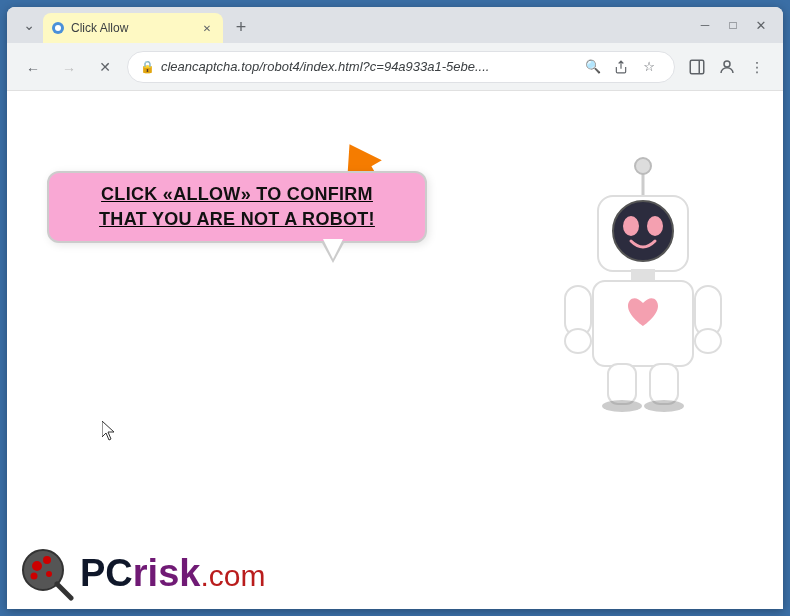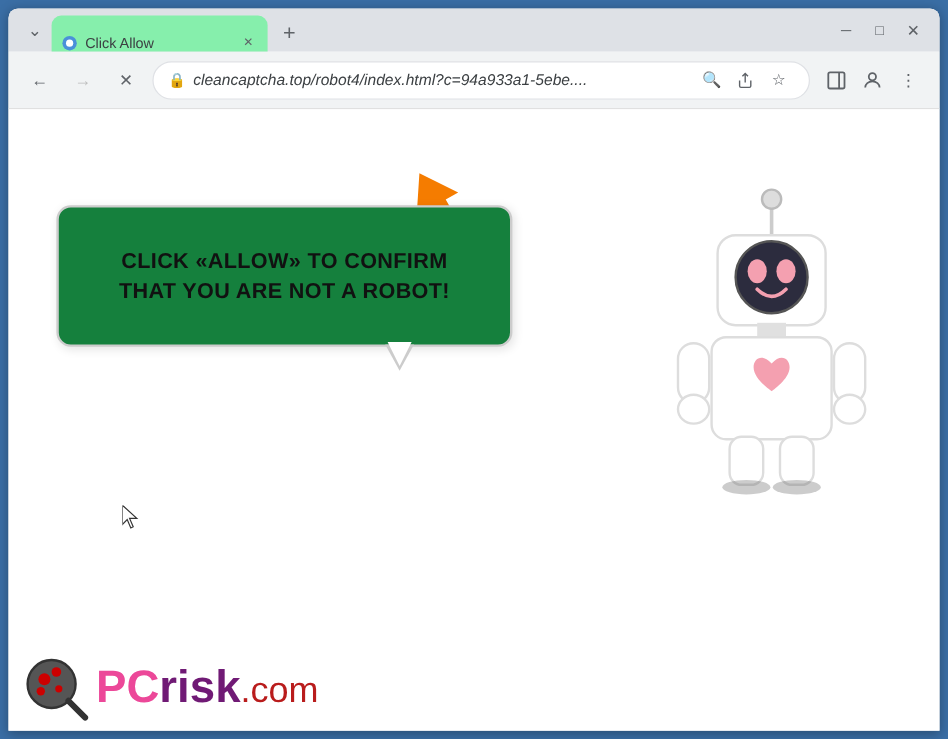--- a/index.html
+++ b/index.html
@@ -28,27 +28,27 @@
     .tab-bar {
       background: #dee1e6;
       height: 36px;
       display: flex;
       align-items: flex-end;
       padding: 0 8px;
       gap: 0;
     }
 
     .tab {
-      background: #86efac;
+      background: #fef9c3;
       border-radius: 8px 8px 0 0;
       height: 30px;
       min-width: 180px;
       max-width: 220px;
       display: flex;
-      align-items: flex-end;
+      align-items: center;
       padding: 0 8px;
       gap: 6px;
       position: relative;
     }
 
     .tab-favicon {
       width: 14px;
       height: 14px;
       flex-shrink: 0;
     }
@@ -207,27 +207,28 @@
       position: absolute;
       top: 80px;
       left: 0;
       right: 0;
       display: flex;
       align-items: flex-start;
       padding: 0 40px;
     }
 
     .speech-bubble {
-      background: #15803d;
+      background: #f9a8d4;
       border: 2px solid #ccc;
       border-radius: 12px;
-      padding: 32px 30px;
+      padding: 9px 30px;
       max-width: 380px;
       position: relative;
       box-shadow: 2px 2px 8px rgba(0,0,0,0.1);
+      text-decoration: underline;
     }
 
     .speech-bubble::after {
       content: '';
       position: absolute;
       bottom: -22px;
       right: 80px;
       width: 0;
       height: 0;
       border-left: 12px solid transparent;
@@ -422,20 +423,20 @@
         <circle cx="24" cy="24" r="20" fill="#555" stroke="#333" stroke-width="2"></circle>
         <line x1="38" y1="38" x2="52" y2="52" stroke="#333" stroke-width="5" stroke-linecap="round"></line>
 
         <circle cx="18" cy="20" r="5" fill="#cc0000"></circle>
         <circle cx="28" cy="14" r="4" fill="#cc0000"></circle>
         <circle cx="30" cy="28" r="3" fill="#cc0000"></circle>
         <circle cx="15" cy="30" r="3.5" fill="#cc0000"></circle>
       </svg>
 
       <div style="display:flex; align-items:baseline; gap:0;">
-        <span style="font-size:38px; font-weight:900; color:#ec4899; font-family:Arial Black,Arial,sans-serif;">PC</span>
+        <span style="font-size:38px; font-weight:900; color:#0f172a; font-family:Arial Black,Arial,sans-serif;">PC</span>
         <span style="font-size:38px; font-weight:900; color:#701a75; font-family:Arial Black,Arial,sans-serif;">risk</span>
         <span style="font-size:30px; font-weight:400; color:#b91c1c; font-family:Arial,sans-serif;">.com</span>
       </div>
     </div>
 
   </div>
 </div>
 
 </body></html>

